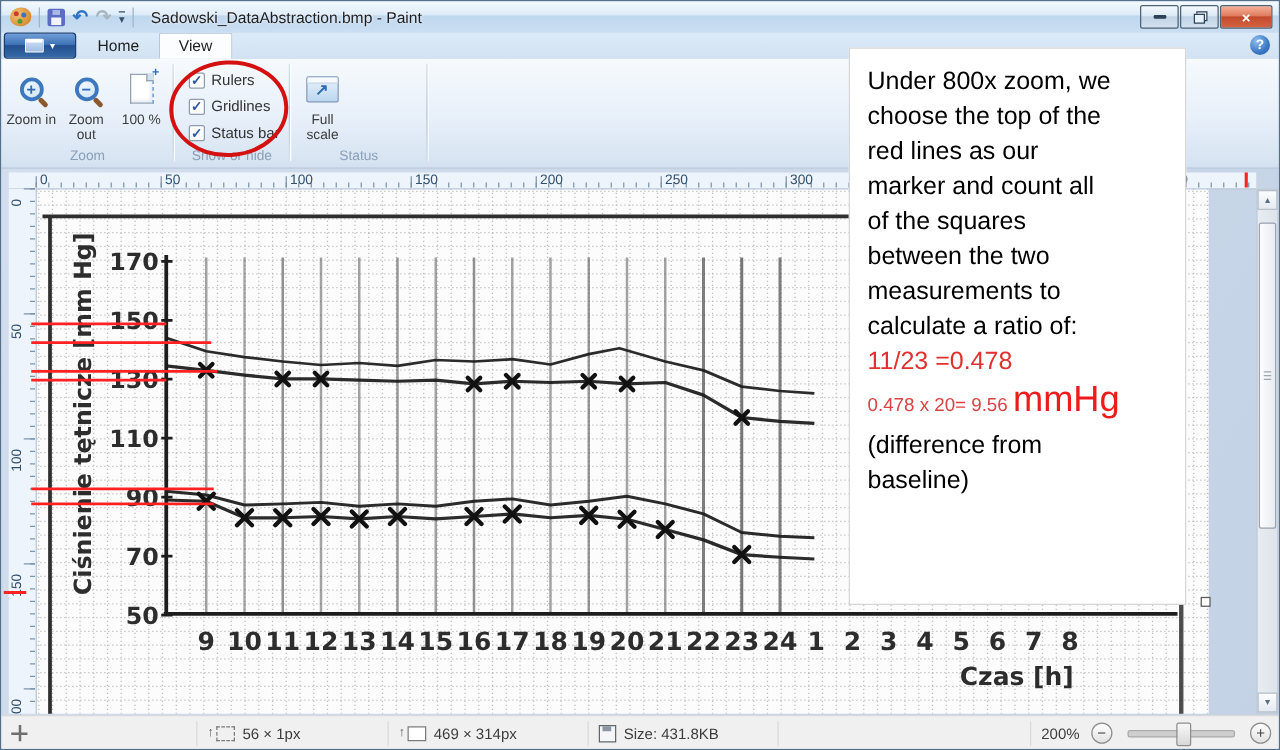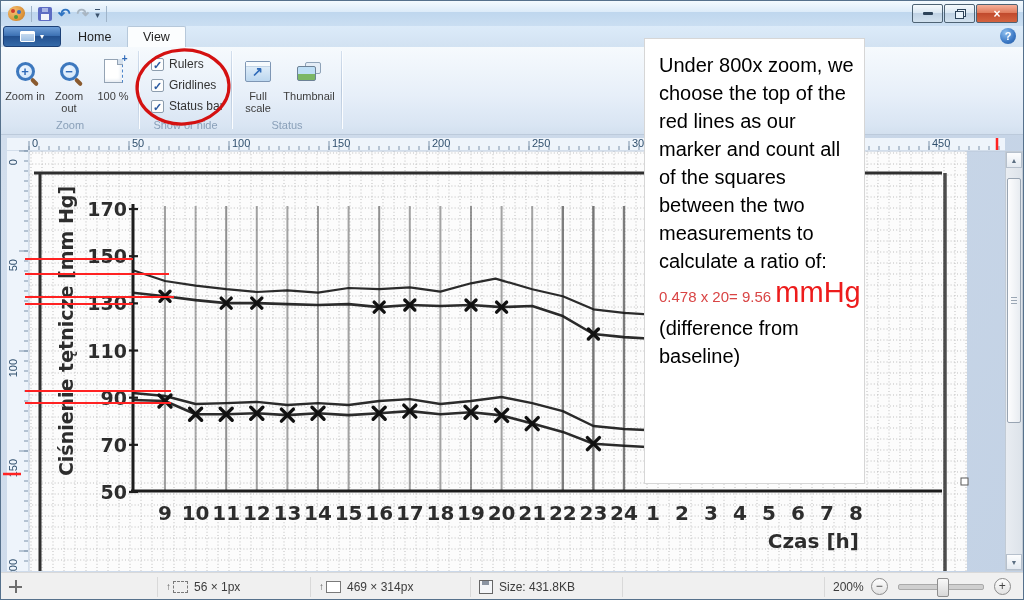--- a/index.html
+++ b/index.html
@@ -96,35 +96,35 @@
   
   .vscroll{position:absolute;left:1004px;top:150px;width:18px;height:420px;z-index:4;
     background:linear-gradient(90deg,#e9edf2,#dde3ea);border:1px solid #c2cbd5;box-sizing:border-box;}
   .sbtn{position:absolute;left:0;width:16px;height:16px;background:linear-gradient(#fcfdfe,#e4eaf1);
     border:1px solid #b6c0cc;box-sizing:border-box;color:#5c6f82;font-size:7px;display:flex;align-items:center;justify-content:center;}
   .sthumb{position:absolute;left:1px;top:26px;width:14px;height:245px;border:1px solid #98a4b2;border-radius:2px;
     background:linear-gradient(90deg,#fdfdfe,#e8ecf1);box-sizing:border-box;}
   .sthumb::after{content:"";position:absolute;left:3px;top:118px;width:6px;height:1px;background:#9aa6b4;box-shadow:0 3px 0 #9aa6b4,0 6px 0 #9aa6b4;}
 
   
-  .annbox{position:absolute;left:643px;top:37px;width:221px;height:446px;background:#fff;
+  .annbox{position:absolute;left:678px;top:37px;width:270px;height:446px;background:#fff;
     border:1px solid #d6d6d6;z-index:10;box-sizing:border-box;padding:12px 6px 0 14px;
     font-family:"Liberation Sans",sans-serif;}
   .ann-black{font-size:20px;line-height:28px;color:#000;white-space:pre-line;}
   .ann-red{font-size:20px;line-height:28px;color:#e03030;white-space:pre-line;}
   .calcline{line-height:34px;white-space:nowrap;}
   .ann-red-sm{font-size:15px;color:#d94545;}
   .ann-red-lg{font-size:29px;color:#ed1c1c;}
 
   
   .statusbar{position:absolute;left:0;top:571px;width:100%;height:28px;z-index:6;background:#f0f0f0;
     border-top:1px solid #d9d9d9;display:flex;align-items:center;font-size:12px;color:#3c3c3c;box-sizing:border-box;}
   .scell{height:20px;display:flex;align-items:center;gap:6px;border-right:1px solid #d9d9d9;box-sizing:border-box;padding-left:8px;}
   .c1{width:157px;} .c2{width:153px;} .c3{width:160px;} .c4{width:152px;} .c5{width:202px;}
-  .c6{flex:1;border-right:none;display:flex;align-items:center;justify-content:flex-start;gap:7px;padding-right:6px;}
+  .c6{flex:1;border-right:none;display:flex;align-items:center;justify-content:space-between;gap:7px;padding-right:6px;}
   .ic-move{position:relative;width:13px;height:13px;}
   .ic-move::before{content:"";position:absolute;left:6px;top:0;width:2px;height:13px;background:#6e6e6e;}
   .ic-move::after{content:"";position:absolute;left:0;top:6px;width:13px;height:2px;background:#6e6e6e;}
   .ic-up{font-size:10px;color:#555;margin-right:-4px;}
   .ic-dash{width:13px;height:10px;border:1px dashed #7a7a7a;}
   .ic-solid{width:13px;height:10px;border:1px solid #7a7a7a;background:#fff;}
   .ic-disk{position:relative;width:12px;height:12px;border:1px solid #666;background:#f4f6f9;}
   .ic-disk::before{content:"";position:absolute;left:2px;top:0;width:7px;height:4px;background:#8b95a3;}
   .zbtn{width:17px;height:17px;border-radius:50%;border:1px solid #8c8c8c;background:linear-gradient(#fefefe,#e2e2e2);
     color:#444;font-size:12px;line-height:15px;text-align:center;box-sizing:border-box;}
@@ -139,20 +139,21 @@
 
   <div class="titlebar">
     <div class="qat">
       <span class="plogo"></span>
       <span class="qsep"></span>
       <span class="floppy"></span>
       <span class="undo-ic">↶</span>
       <span class="redo-ic">↷</span>
       <span class="qdrop">▾</span>
       <span class="qsep"></span>
+      <span class="title-text">Sadowski_DataAbstraction.bmp - Paint</span>
     </div>
     <div class="winbtns">
       <div class="wbtn">
           <span class="minbar"></span>
         </div>
       <div class="wbtn">
           <span class="restore-ic"></span>
         </div>
       <div class="wbtn close">×</div>
     </div>
@@ -214,26 +215,20 @@
     <div class="gsep" style="left:230px;"></div>
 
     <div class="rgroup grp-disp">
       <div class="bigbtn" style="left:4px;">
         <div class="icw">
             <span class="fs-ic">
               <span class="fs-arrow">↗</span>
             </span>
           </div>
         <span>Full scale</span>
-      </div>
-      <div class="bigbtn" style="left:48px;width:58px;">
-        <div class="icw">
-            <span class="thumb-ic"></span>
-          </div>
-        <span>Thumbnail</span>
       </div>
       <div class="glabel">Status</div>
     </div>
     <div class="gsep" style="left:340px;"></div>
   </div>
 
   <div class="workarea"></div>
 
   <svg id="paint-svg" width="1024" height="600">
       <rect x="28" y="150" width="938" height="420" fill="#fcfcfc"></rect>
@@ -651,20 +646,21 @@
 
   <div class="annbox">
     <div class="ann-black">Under 800x zoom, we
 choose the top of the
 red lines as our
 marker and count all
 of the squares
 between the two
 measurements to
 calculate a ratio of:</div>
+    <div class="ann-red"> 11/23 =0.478</div>
     <div class="calcline">
       <span class="ann-red-sm"> 0.478 x 20= 9.56 </span><span class="ann-red-lg">mmHg</span>
     </div>
     <div class="ann-black">(difference from
 baseline)</div>
   </div>
 
   <svg id="red-svg" width="1024" height="600">
       <ellipse cx="182" cy="86" rx="46" ry="37" fill="none" stroke="#d41111" stroke-width="3.2" transform="rotate(-3 182 86)"></ellipse>
       <line x1="24" y1="258" x2="132" y2="258" stroke="#ff2222" stroke-width="2.2"></line>

